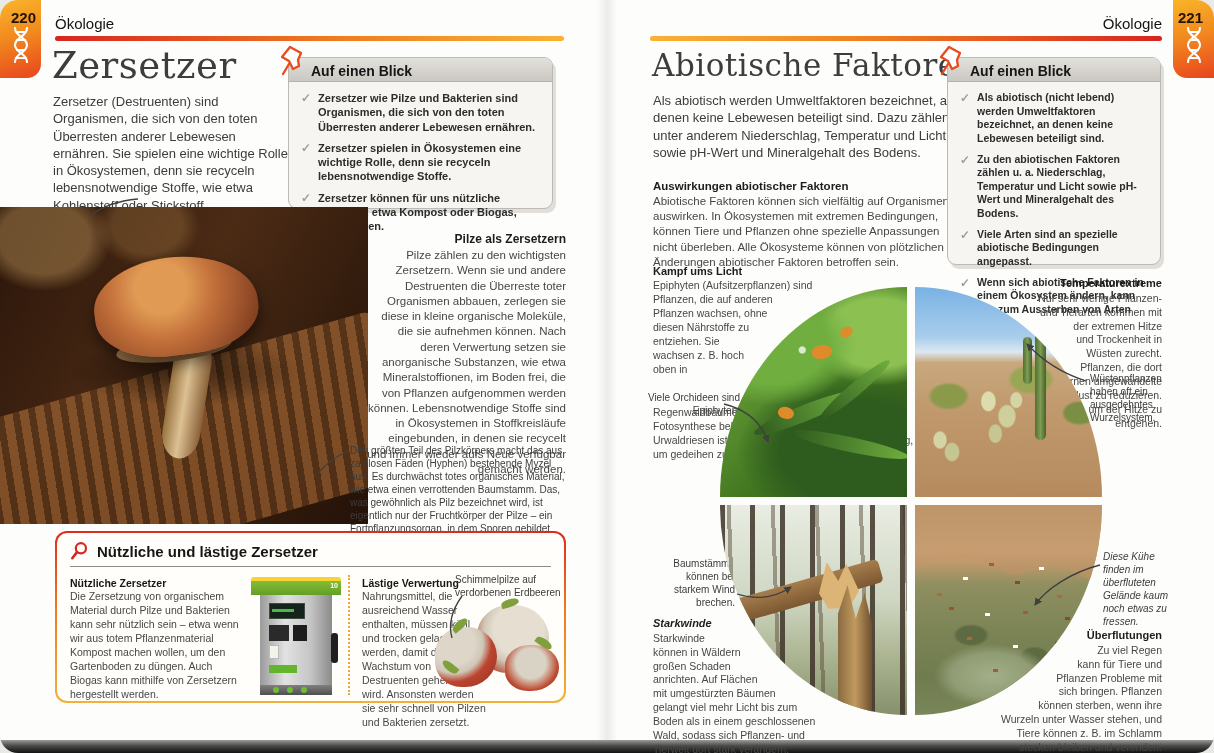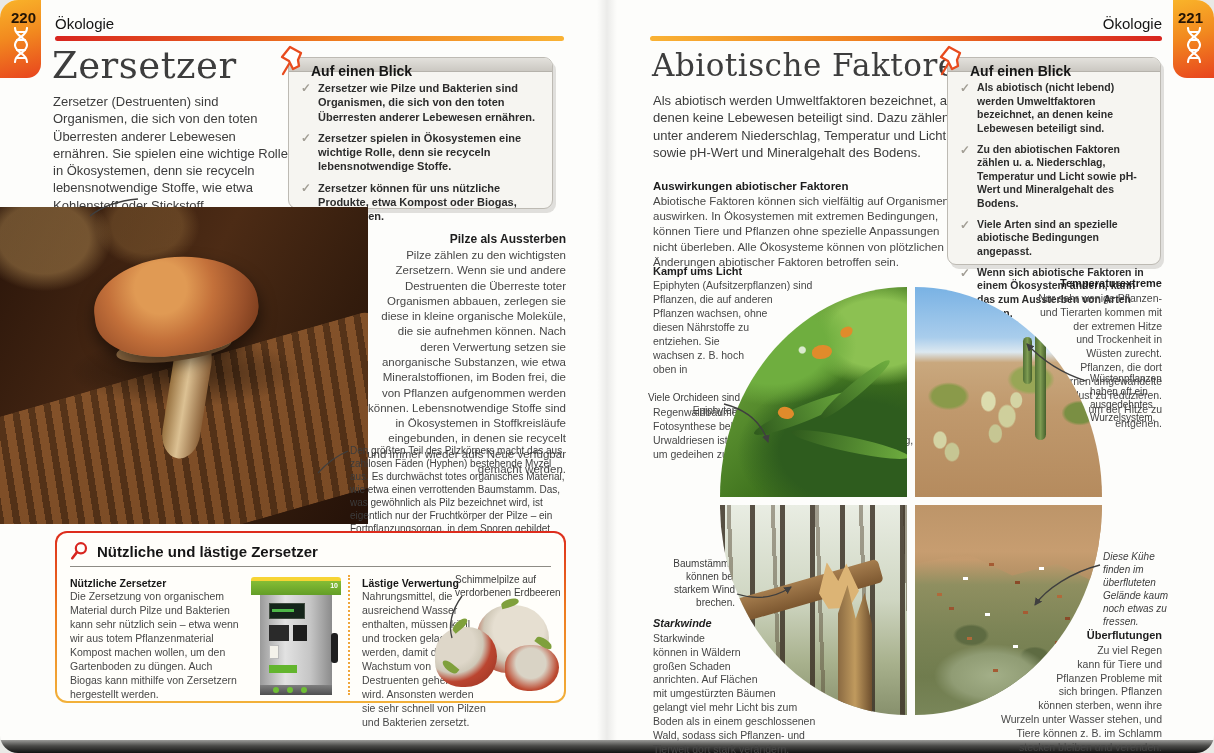--- a/index.html
+++ b/index.html
@@ -28,21 +28,21 @@
   .body-txt { font-size:10.5px; line-height:1.33; color:#474747; }
   .mini-head { font-size:11px; font-weight:bold; color:#1d1d1d; }
   .caption { position:absolute; font-size:10px; line-height:1.3; color:#3c3c3c; }
 
   
   .glance {
     position:absolute; background:#f6f5f1; border:1px solid #bdbab3;
     border-radius:9px; box-shadow:3px 4px 0 rgba(125,120,110,.22);
   }
   .glance-head {
-    height:14px; line-height:27px; padding-left:22px;
+    height:24px; line-height:27px; padding-left:22px;
     background:linear-gradient(#e3e1dc,#cbc8c2);
     border-radius:8px 8px 0 0; border-bottom:1px solid #b5b2ab;
     font-size:14px; font-weight:bold; color:#161616;
   }
   .pin { position:absolute; left:-13px; top:-14px; }
   .g-items { padding:9px 12px 4px 12px; }
   .g-item { display:flex; gap:7px; margin-bottom:7px; }
   .g-check { color:#a29e95; font-weight:bold; font-size:12px; line-height:1.2; }
   .g-text { font-weight:bold; color:#2c2c2c; line-height:1.3; }
   #glance-left  .g-text { font-size:11px; }
@@ -282,21 +282,21 @@
 
   <div id="photo-mushroom">
     <div class="m-log"></div>
     <div class="m-shadow"></div>
     <div class="m-stem"></div>
     <div class="m-gills"></div>
     <div class="m-cap"></div>
   </div>
 
   <div id="col-pilze">
-    <div class="mini-head">Pilze als Aussterben</div>
+    <div class="mini-head">Pilze als Zersetzern</div>
     <div class="body-txt" style="font-size:11.5px;">Pilze zählen zu den wichtigsten Zersetzern. Wenn sie und andere Destruenten die Überreste toter Organismen abbauen, zerlegen sie diese in kleine organische Moleküle, die sie aufnehmen können. Nach deren Verwertung setzen sie anorganische Substanzen, wie etwa Mineralstoffionen, im Boden frei, die von Pflanzen aufgenommen werden können. Lebensnotwendige Stoffe sind in Ökosystemen in Stoffkreisläufe eingebunden, in denen sie recycelt und immer wieder aufs Neue verfügbar gemacht werden.</div>
   </div>
   <div class="caption" id="cap-myzel">Den größten Teil des Pilzkörpers macht das aus zahllosen Fäden (Hyphen) bestehende Myzel aus. Es durchwächst totes organisches Material, wie etwa einen verrottenden Baumstamm. Das, was gewöhnlich als Pilz bezeichnet wird, ist eigentlich nur der Fruchtkörper der Pilze – ein Fortpflanzungsorgan, in dem Sporen gebildet werden.</div>
 
   <div id="feature-box">
     <div class="fb-inner">
       <div class="fb-title-row">
         <svg width="20" height="20" viewBox="0 0 22 22">
           <circle cx="12" cy="8" r="5.6" fill="none" stroke="#d8251f" stroke-width="2.4"></circle>
           <line x1="7.5" y1="12.5" x2="2.5" y2="19" stroke="#d8251f" stroke-width="2.8" stroke-linecap="round"></line>

